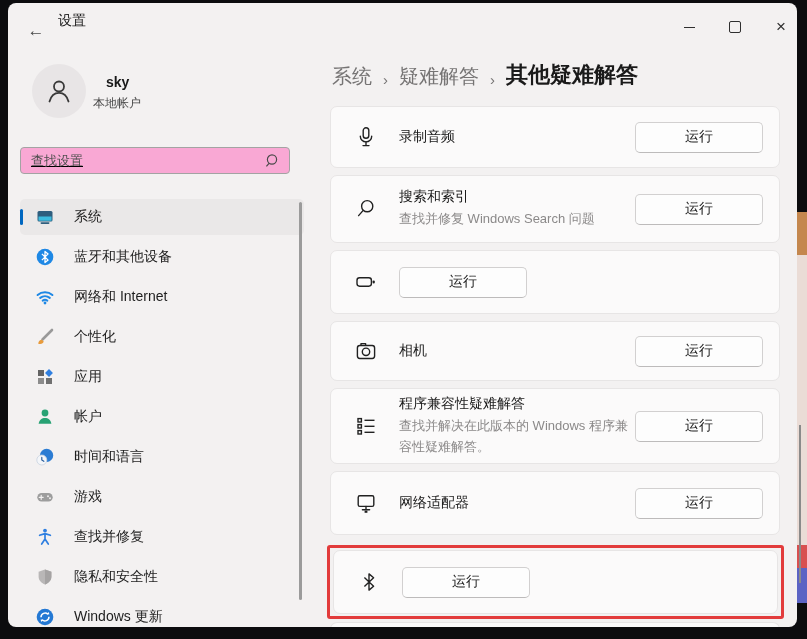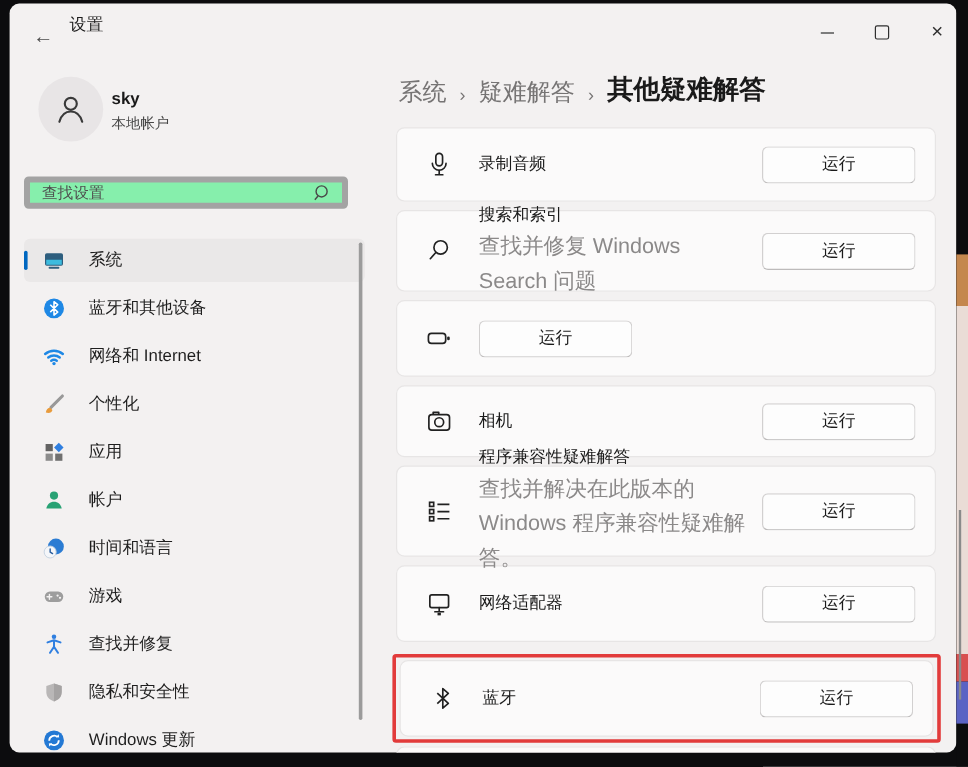--- a/index.html
+++ b/index.html
@@ -21,26 +21,26 @@
   .caption-btn{position:absolute;top:10px;width:34px;height:28px;
     display:flex;align-items:center;justify-content:center;color:#2f2f2f;}
   .cap-min{left:664px;}
   .cap-max{left:710px;}
   .cap-close{left:756px;font-size:17px;font-weight:300;}
   .min-glyph{width:11px;height:0;border-top:1.6px solid #2f2f2f;}
   .max-glyph{width:10px;height:10px;border:1.4px solid #2f2f2f;border-radius:2px;}
   
   .avatar{position:absolute;left:24px;top:61px;width:54px;height:54px;border-radius:50%;
     background:#e8e5e6;display:flex;align-items:center;justify-content:center;}
-  .user-name{position:absolute;left:85px;top:71px;font-size:14px;font-weight:700;color:#191919;}
+  .user-name{position:absolute;left:98px;top:71px;font-size:14px;font-weight:700;color:#191919;}
   .user-type{position:absolute;left:85px;top:92px;font-size:12px;color:#474747;}
   
   .search-box{position:absolute;left:12px;top:144px;width:270px;height:27px;
-    background:#86efac;border:5px solid #a3a3a3;border-radius:4px;box-sizing:border-box;
-    display:flex;align-items:center;}
+    background:#f9a8d4;border:1px solid #a3a3a3;border-radius:4px;box-sizing:border-box;
+    display:flex;align-items:center;text-decoration:underline;}
   .search-box input{flex:1;border:none;outline:none;background:transparent;
     font-size:13px;color:#333;padding:0 6px 0 10px;
     font-family:"Liberation Sans","DejaVu Sans",sans-serif;}
   .search-box input::placeholder{color:#4f4f4f;opacity:1;}
   .search-glyph{margin-right:9px;display:flex;}
   
   .nav{position:absolute;left:12px;top:196px;width:284px;}
   .nav-item{position:relative;height:36px;margin-bottom:4px;border-radius:5px;
     display:flex;align-items:center;padding-left:15px;box-sizing:border-box;cursor:default;}
   .nav-item.selected{background:#eae8e8;}
@@ -55,21 +55,21 @@
   .crumb{font-size:20px;color:#767474;margin-right:11px;}
   .crumb-sep{font-size:15px;color:#767474;margin-right:11px;padding-bottom:2px;}
   .crumb-last{font-size:22px;color:#1a1a1a;font-weight:600;margin-right:0;}
   .cards{width:450px;}
   .card{background:#fbfafa;border:1px solid #e7e5e5;border-radius:7px;
     margin-bottom:7px;display:flex;align-items:center;
     padding:0 16px 0 23px;box-sizing:border-box;}
   .row-icon{width:24px;height:24px;margin-right:21px;flex-shrink:0;display:flex;}
   .row-text{flex:1;min-width:0;padding-right:6px;}
   .row-title{font-size:14px;color:#1b1b1b;}
-  .row-sub{font-size:18px;color:#8b8989;margin-top:3px;line-height:1.6;max-width:242px;}
+  .row-sub{font-size:13px;color:#8b8989;margin-top:3px;line-height:1.6;max-width:242px;}
   .run-btn{width:128px;height:31px;flex-shrink:0;background:#fdfdfd;
     border:1px solid #d2d0d0;border-bottom-color:#bdbbbb;border-radius:5px;
     font-size:14px;color:#1a1a1a;display:flex;align-items:center;justify-content:center;
     font-family:"Liberation Sans","DejaVu Sans",sans-serif;cursor:default;}
   .h62{height:62px}.h68{height:68px}.h64{height:64px}.h60{height:60px}.h76{height:76px}.h66{height:64px}
   .red-wrap{border:3px solid #e23b3b;border-radius:3px;margin:10px -4px 0 -3px;
     padding:2px 3px;}
   .red-wrap .card{margin-bottom:0;}
   .card-sliver{height:7px;background:#fbfafa;border:1px solid #e7e5e5;border-bottom:none;
     border-radius:7px 7px 0 0;margin-top:3px;}
@@ -346,23 +346,20 @@
         <button class="run-btn">运行</button>
       </div>
 
       <div class="red-wrap">
         <div class="card h66">
           <span class="row-icon">
             <svg width="24" height="24" viewBox="0 0 24 24" fill="none" stroke="#212121" stroke-width="1.4" stroke-linejoin="round">
               <path d="M7.4 7.6l9.2 8.6-4.6 3.9V3.9l4.6 3.9-9.2 8.6"></path>
             </svg>
           </span>
-          <div class="row-text">
-            <div class="row-title">蓝牙</div>
-          </div>
           <button class="run-btn">运行</button>
         </div>
       </div>
 
       <div class="card-sliver"></div>
     </div>
   </div>
 </div>
 
 <div class="desktop-edge">

